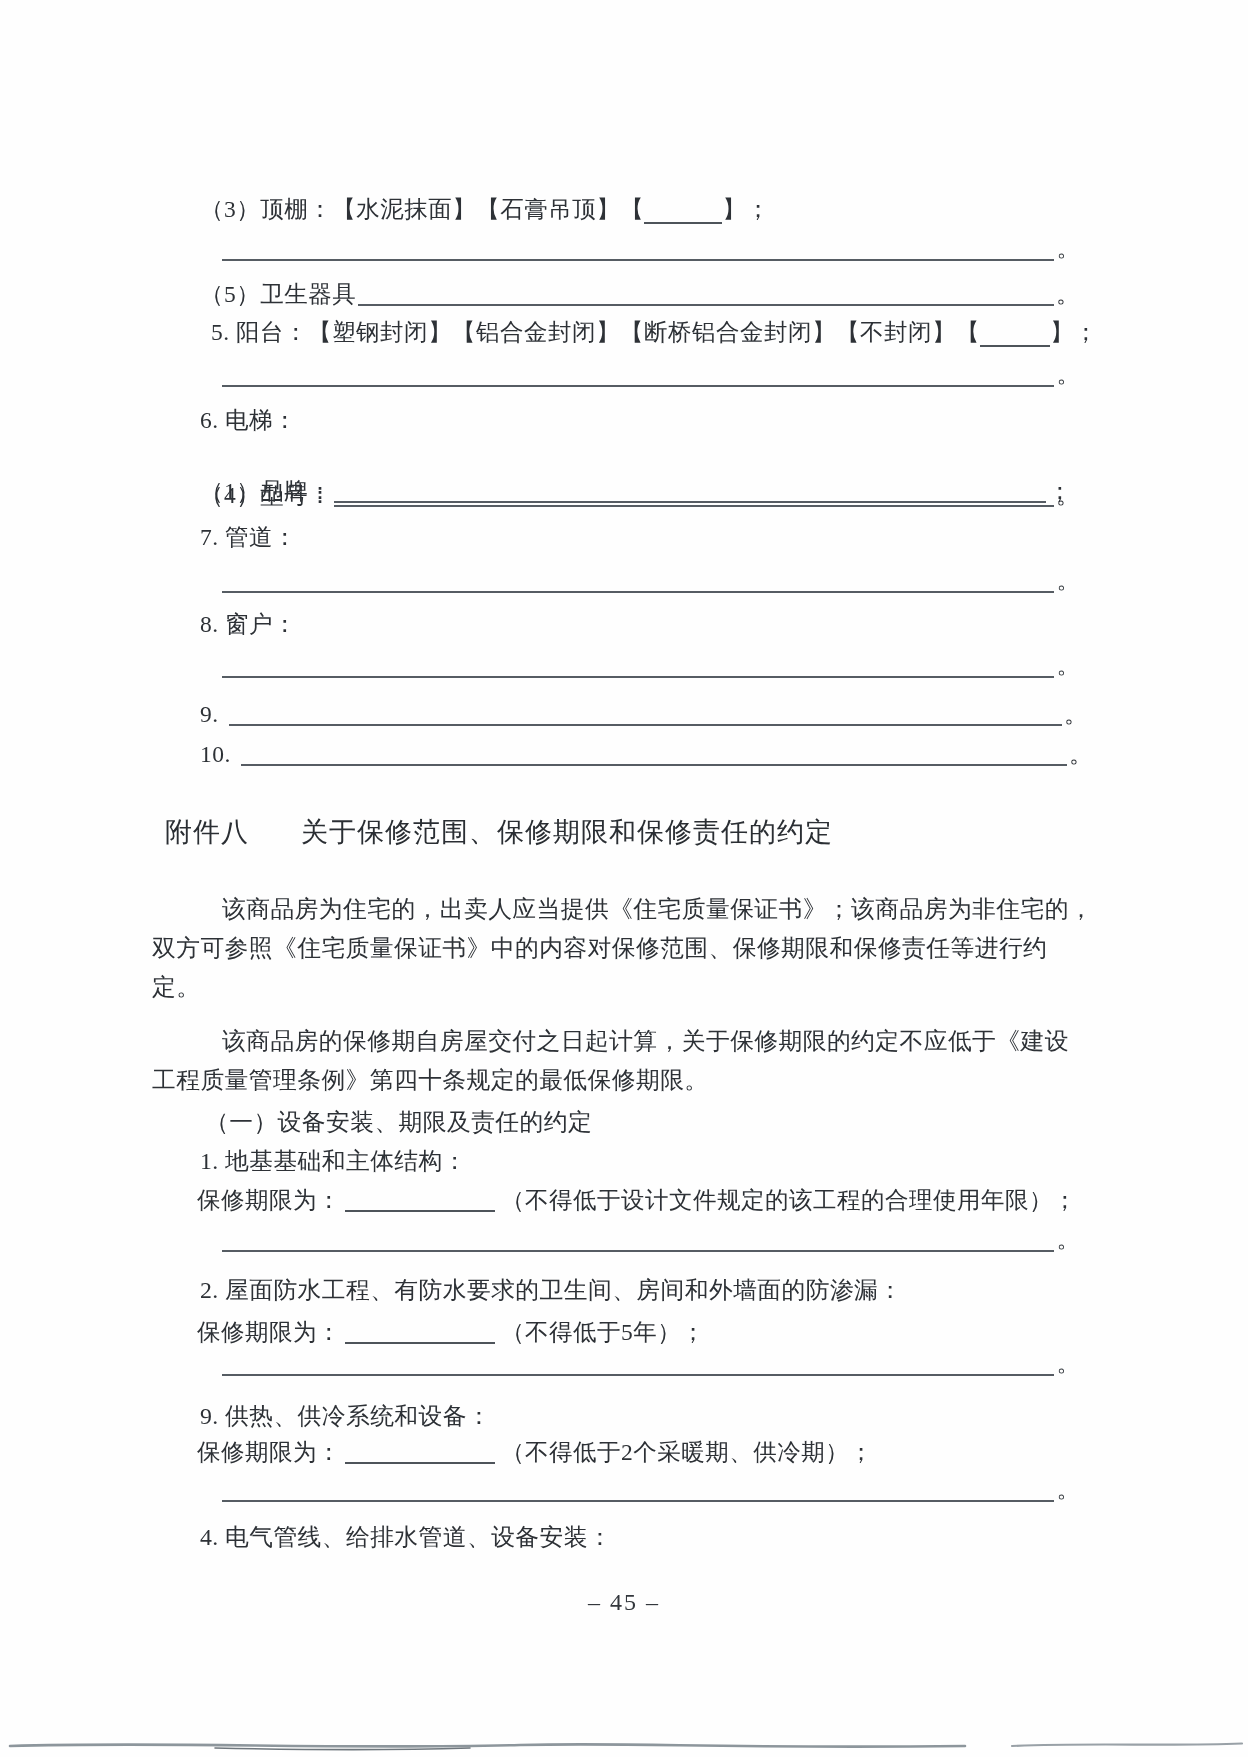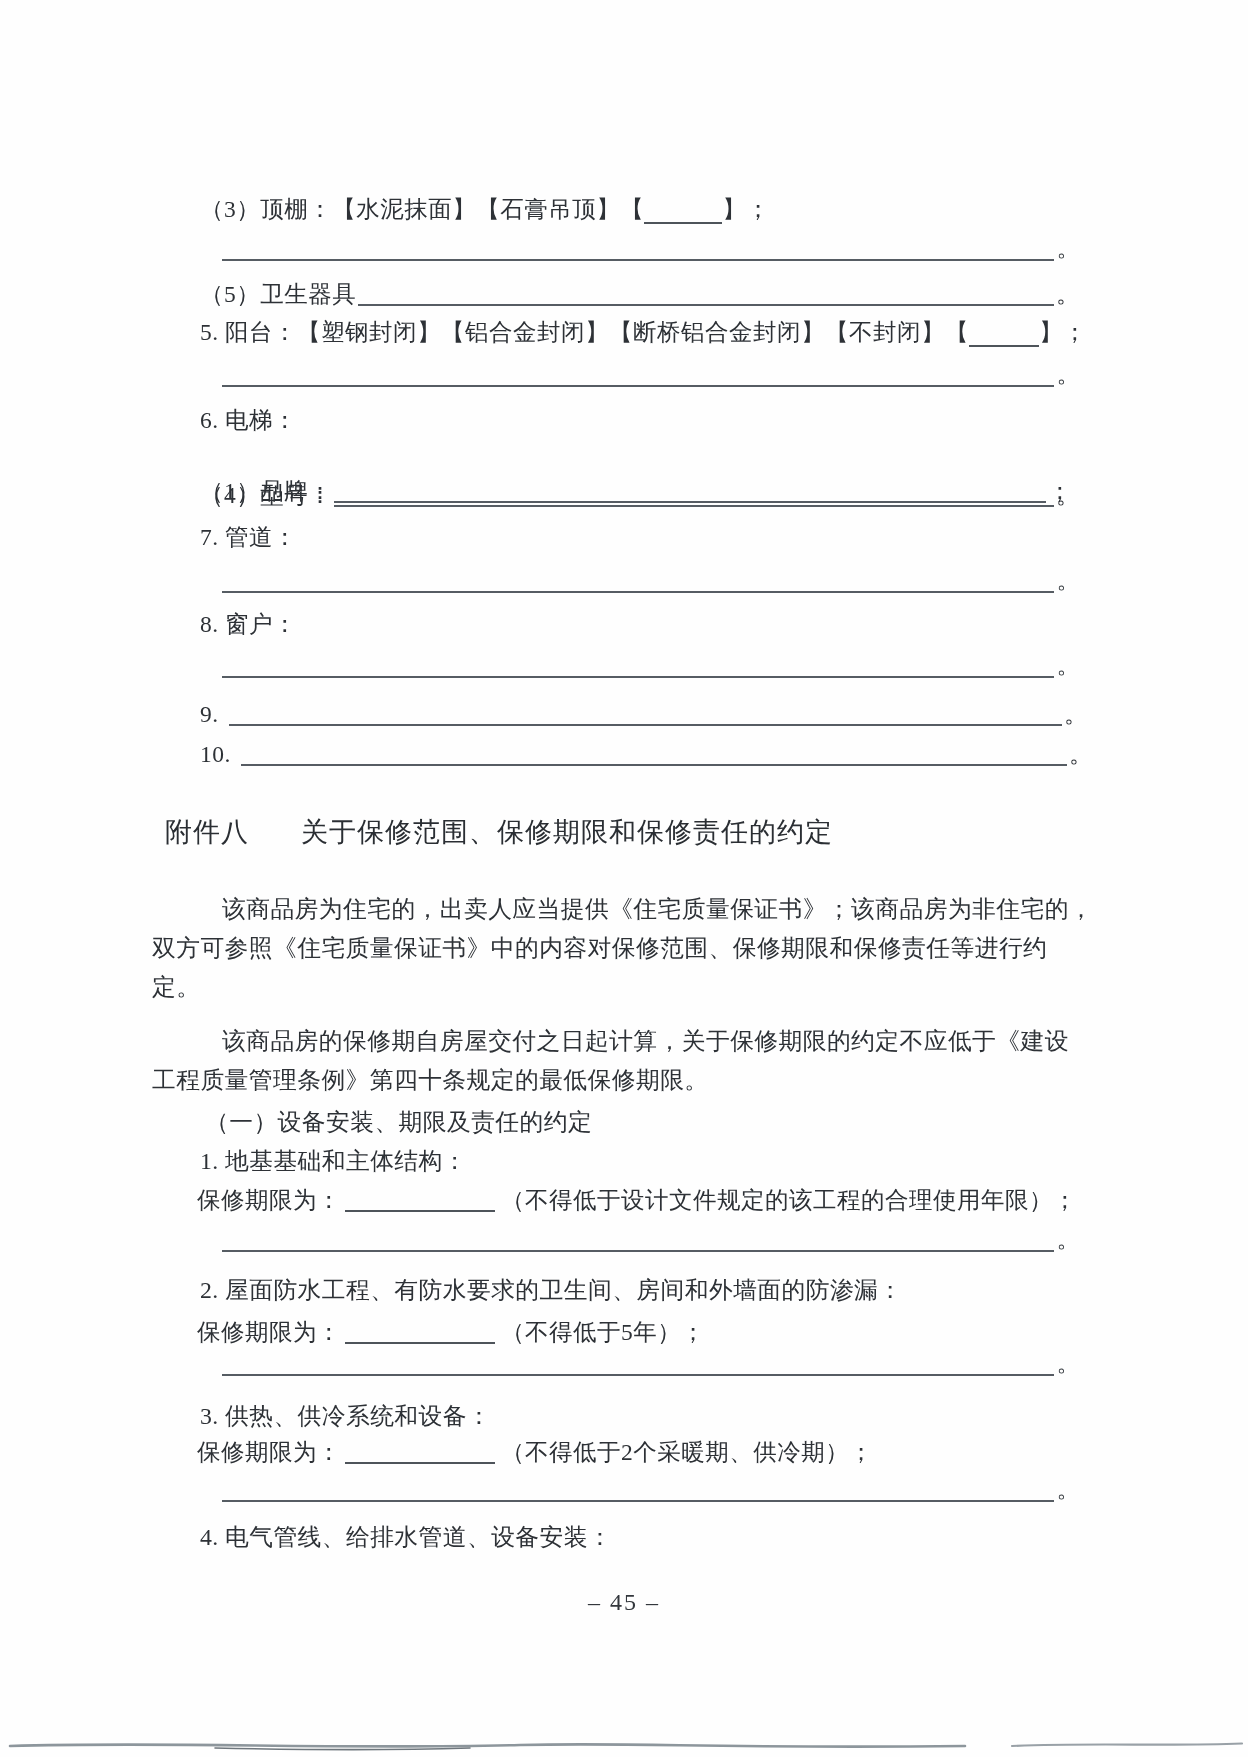--- a/index.html
+++ b/index.html
@@ -94,21 +94,21 @@
     <span class="rule"></span>
       <span class="rule-tail">。</span>
   </div>
 
   <div class="row" style="top:280px;left:200px;right:168px;">
     <span>（5）卫生器具</span>
       <span class="fill"></span>
       <span class="tail">。</span>
   </div>
 
-  <div class="row" style="top:318px;left:200px;right:150px;">
+  <div class="row" style="top:318px;left:200px;right:150px;justify-content:flex-end;">
     <span>5. 阳台：【塑钢封闭】【铝合金封闭】【断桥铝合金封闭】【不封闭】【</span>
       <span class="blank" style="width:70px;"></span>
       <span class="tail">】；</span>
   </div>
 
   <div class="rule-row" style="top:358px;left:222px;right:168px;">
     <span class="rule"></span>
       <span class="rule-tail">。</span>
   </div>
 
@@ -186,21 +186,21 @@
   <div class="row" style="top:1318px;left:197px;">
     <span>保修期限为：</span>
       <span class="blank" style="width:150px;margin:0 6px 3px 4px;"></span>
       <span>（不得低于5年）；</span>
   </div>
   <div class="rule-row" style="top:1347px;left:222px;right:168px;">
     <span class="rule"></span>
       <span class="rule-tail">。</span>
   </div>
 
-  <div class="para-line" style="top:1400px;left:200px;">3. 供热、供冷系统和设备：</div>
+  <div class="para-line" style="top:1400px;left:200px;">9. 供热、供冷系统和设备：</div>
   <div class="row" style="top:1438px;left:197px;">
     <span>保修期限为：</span>
       <span class="blank" style="width:150px;margin:0 6px 3px 4px;"></span>
       <span>（不得低于2个采暖期、供冷期）；</span>
   </div>
   <div class="rule-row" style="top:1473px;left:222px;right:168px;">
     <span class="rule"></span>
       <span class="rule-tail">。</span>
   </div>
 

